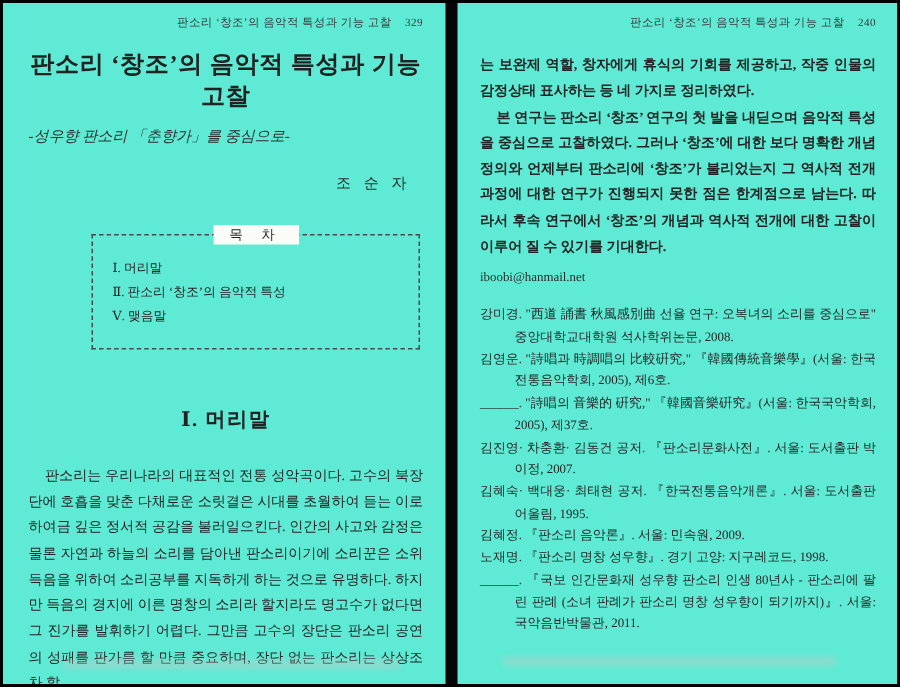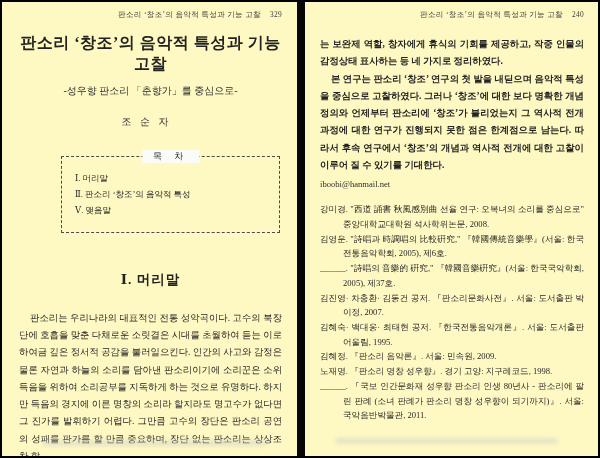--- a/index.html
+++ b/index.html
@@ -10,43 +10,43 @@
     position:relative;
     overflow:hidden;
   }
   .spread {
     position:absolute; inset:0;
     border:2px solid #000;
     background:#000;
     display:flex;
   }
   .page {
-    background:#fef9c3;
+    background:#5eead4;
     color:#2c2c2c;
     position:relative;
     overflow:hidden;
   }
   .page-left { width:295px; padding:6px 15px 6px 17px; }
   .divider { width:8px; background:#060606; }
   .page-right { flex:1; padding:6px 14px 6px 15px; }
 
   .running-head {
     display:flex; justify-content:flex-end; align-items:baseline;
     font-size:7.6px; letter-spacing:0.3px; color:#3a3a3a;
     margin-top:2px;
   }
   .running-head .pageno { margin-left:9px; font-size:7.4px; }
 
   
   .title {
     text-align:center; font-weight:bold; font-size:16px;
     letter-spacing:0.5px; margin-top:13px; color:#222;
   }
-  .subtitle { text-align:center; font-size:10px; margin-top:9px; color:#2e2e2e; }
-  .author { text-align:center; font-size:10px; letter-spacing:3px; margin-top:17px; padding-right:8px; }
+  .subtitle { font-size:10px; margin-top:9px; color:#2e2e2e;font-style:italic; }
+  .author { text-align:right; font-size:10px; letter-spacing:3px; margin-top:17px; padding-right:8px; }
 
   .toc-box {
     margin:27px 2px 0 42px;
     border:1.5px dashed #4a4a4a;
     position:relative;
     padding:13px 6px 13px 13px;
   }
   .toc-title {
     position:absolute; top:-7px; left:50%; transform:translateX(-50%);
     background:#fbfbf8; padding:0 11px;

